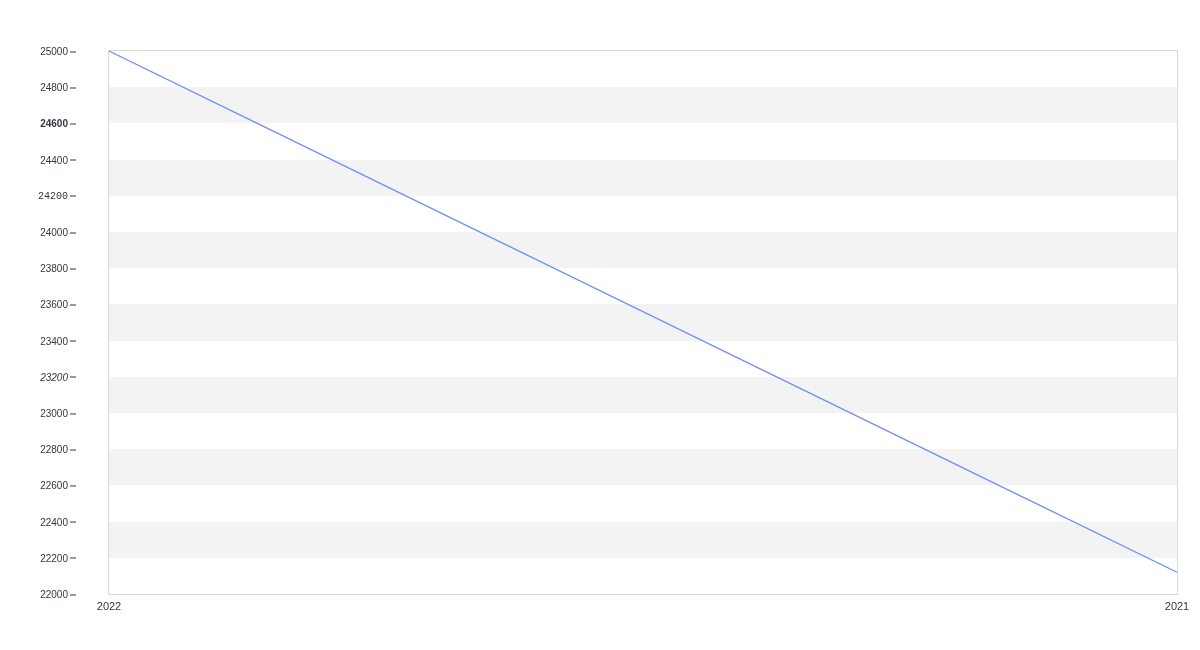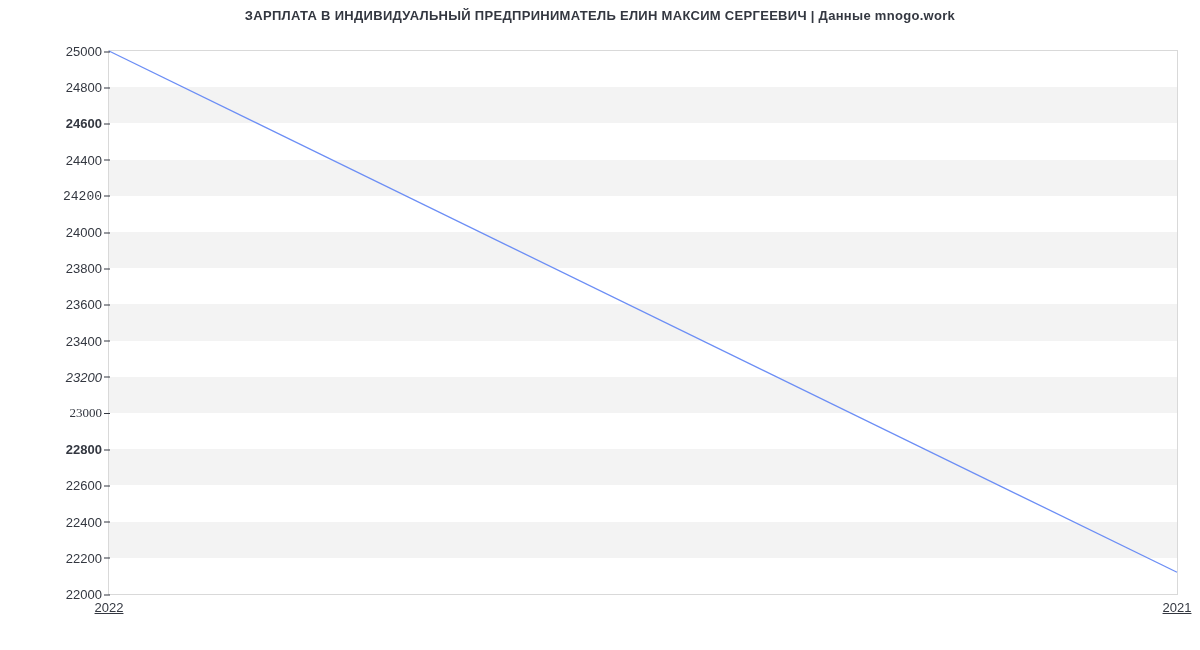--- a/index.html
+++ b/index.html
@@ -37,80 +37,78 @@
     box-sizing: border-box;
   }
   .band {
     position: absolute;
     left: 0;
     width: 100%;
     background: #f3f3f3;
   }
   .ytick {
     position: absolute;
-    right: 1098px;
+    right: 1132px;
     transform: translateY(-50%);
-    font-size: 13px;
+    font-size: 10px;
     color: #333740;
     text-align: right;
   }
   .ytick .mark {
     position: absolute;
     right: -8px;
     top: 50%;
     width: 6px;
     height: 1px;
     background: #333740;
   }
   .xtick {
     position: absolute;
     top: 600px;
-    font-size: 13px;
+    font-size: 11px;
     color: #333740;
     transform: translateX(-50%);
-    text-decoration: underline;
   }
   svg.line-layer {
     position: absolute;
     left: 0;
     top: 0;
     width: 100%;
     height: 100%;
     overflow: visible;
   }
   .series-line {
     fill: none;
     stroke: #6c8ef5;
     stroke-width: 1.3;
   }
 </style>
 </head>
 <body>
 
 <div class="chart-wrap">
-  <div class="title">ЗАРПЛАТА В ИНДИВИДУАЛЬНЫЙ ПРЕДПРИНИМАТЕЛЬ ЕЛИН МАКСИМ СЕРГЕЕВИЧ | Данные mnogo.work</div>
 
   <div class="plot" id="plot">
       <div class="band" style="top: 36.2px; height: 36.2px;"></div>
       <div class="band" style="top: 108.6px; height: 36.2px;"></div>
       <div class="band" style="top: 181px; height: 36.2px;"></div>
       <div class="band" style="top: 253.4px; height: 36.2px;"></div>
       <div class="band" style="top: 325.8px; height: 36.2px;"></div>
       <div class="band" style="top: 398.2px; height: 36.2px;"></div>
       <div class="band" style="top: 470.6px; height: 36.2px;"></div>
     <svg class="line-layer" id="line-layer" preserveAspectRatio="none" viewBox="0 0 1068 543">
         <path d="M0 0 L1068 521.28" class="series-line" style="stroke: rgb(108, 142, 245);"></path>
       </svg>
   </div>
 <div class="ytick" style="top: 594px; margin-left: 46px;">22000<span class="mark"></span></div>
     <div class="ytick" style="top: 557.8px;">22200<span class="mark"></span></div>
     <div class="ytick" style="top: 521.6px;">22400<span class="mark"></span></div>
     <div class="ytick" style="top: 485.4px;">22600<span class="mark"></span></div>
-    <div class="ytick" style="top: 449.2px; font-weight: bold;">22800<span class="mark"></span></div>
-    <div class="ytick" style="top: 413px; font-family: Liberation Serif, serif;">23000<span class="mark"></span></div>
+    <div class="ytick" style="top: 449.2px;">22800<span class="mark"></span></div>
+    <div class="ytick" style="top: 413px;">23000<span class="mark"></span></div>
     <div class="ytick" style="top: 376.8px; font-style: italic;">23200<span class="mark"></span></div>
     <div class="ytick" style="top: 340.6px;">23400<span class="mark"></span></div>
     <div class="ytick" style="top: 304.4px;">23600<span class="mark"></span></div>
     <div class="ytick" style="top: 268.2px; margin-left: 8px;">23800<span class="mark"></span></div>
     <div class="ytick" style="top: 232px;">24000<span class="mark"></span></div>
     <div class="ytick" style="top: 195.8px; font-family: Liberation Mono, monospace;">24200<span class="mark"></span></div>
     <div class="ytick" style="top: 159.6px;">24400<span class="mark"></span></div>
     <div class="ytick" style="top: 123.4px; font-weight: bold;">24600<span class="mark"></span></div>
     <div class="ytick" style="top: 87.2px;">24800<span class="mark"></span></div>
     <div class="ytick" style="top: 51px;">25000<span class="mark"></span></div>

